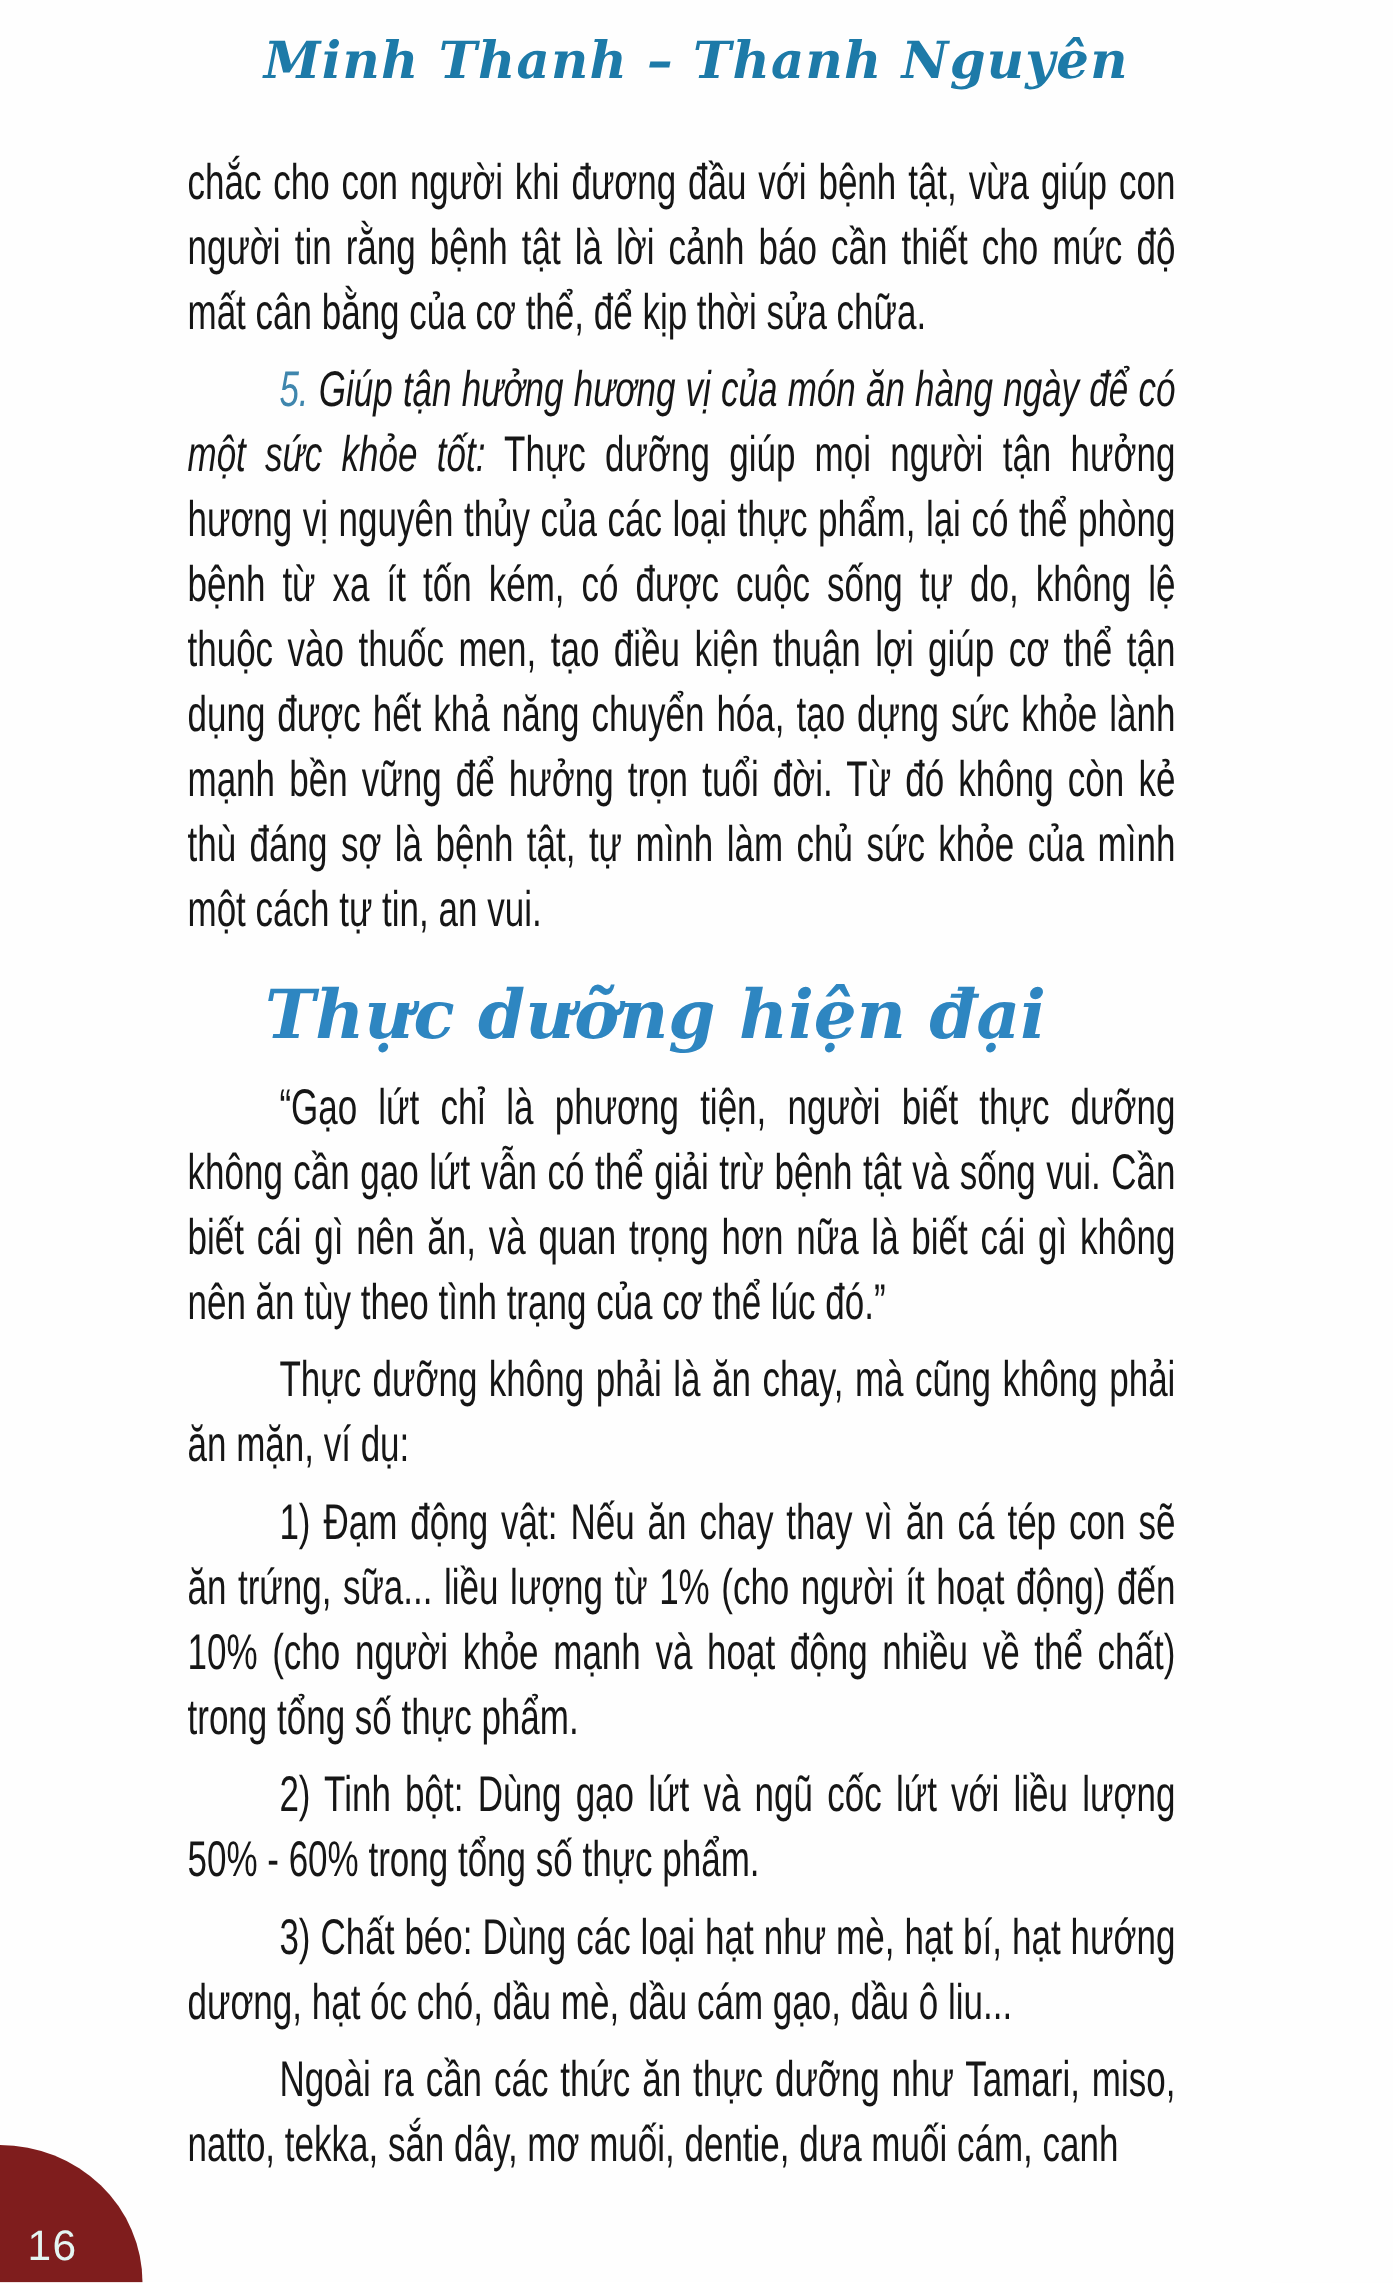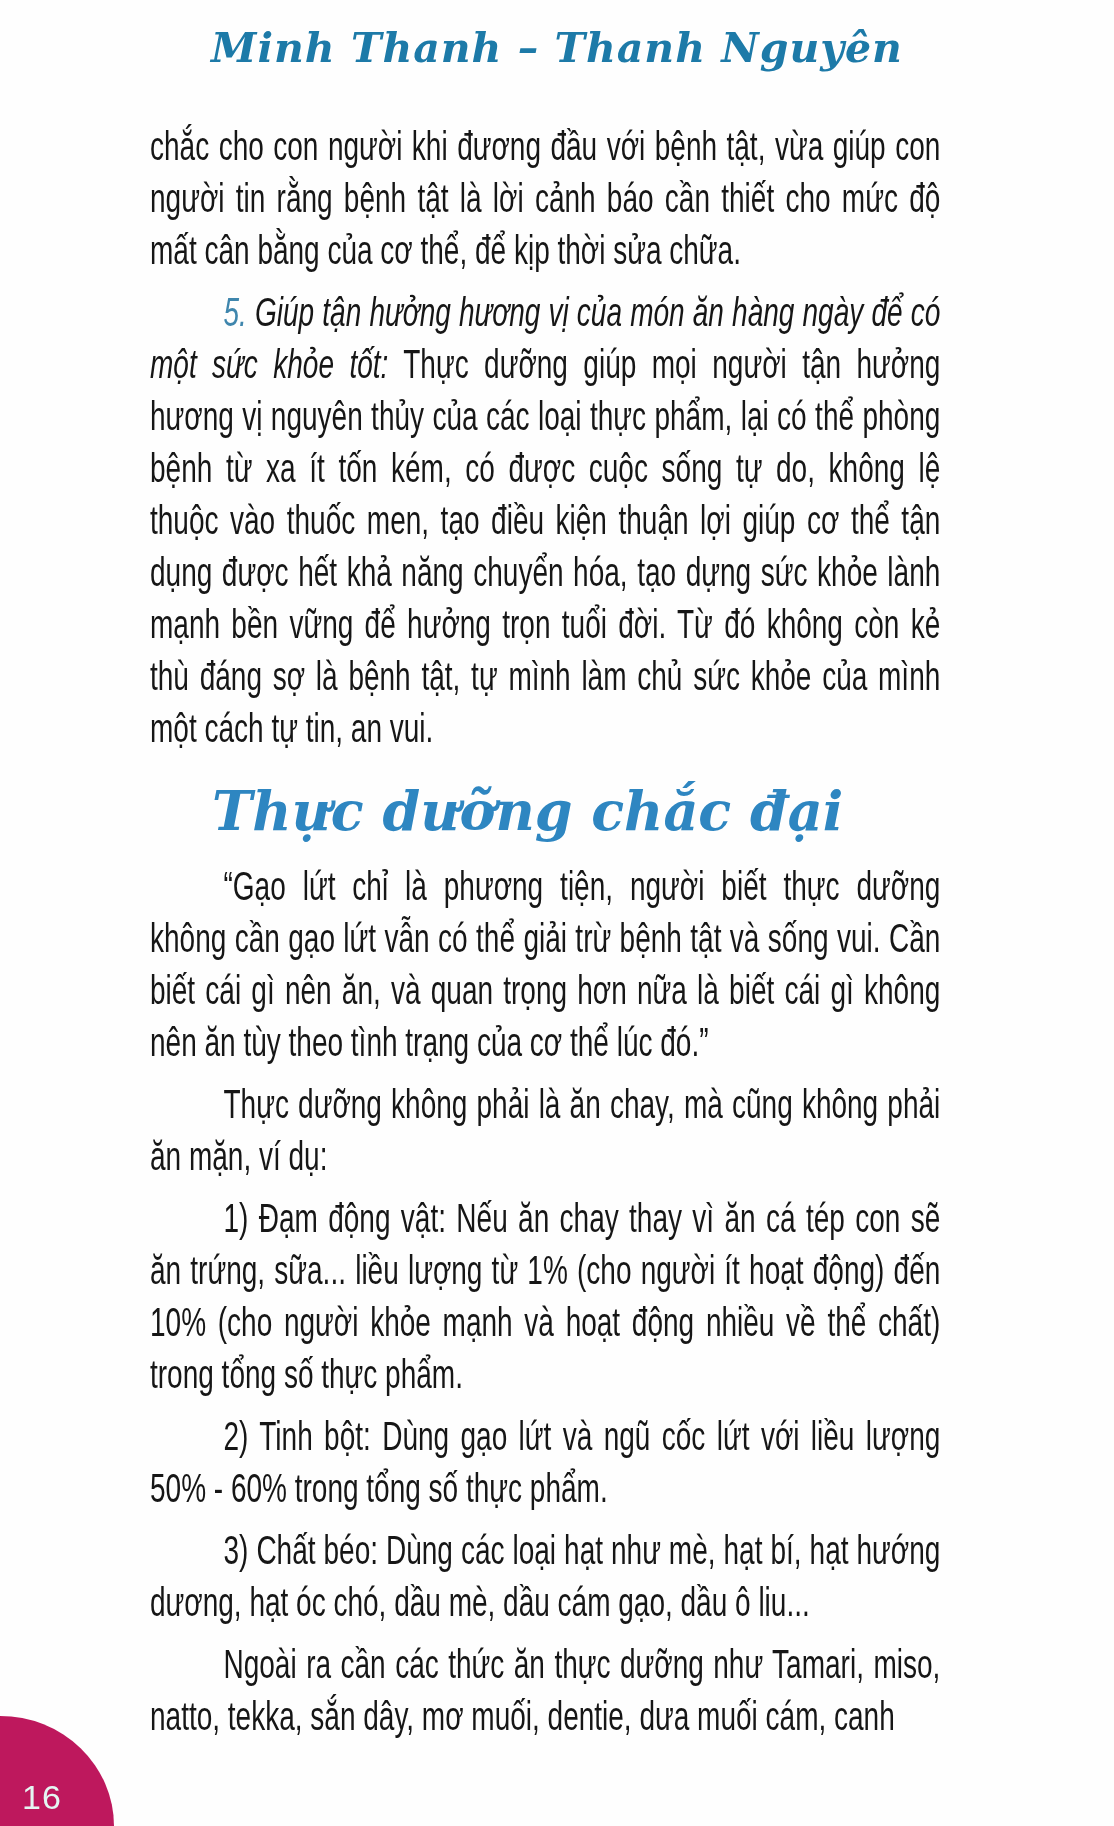--- a/index.html
+++ b/index.html
@@ -57,21 +57,21 @@
     font-size: 54px;
     line-height: 62px;
     color: #2e86c1;
   }
   .page-badge {
     position: absolute;
     left: 0;
     bottom: 0;
     width: 114px;
     height: 110px;
-    background: #be185d;
+    background: #7f1d1d;
     border-top-right-radius: 114px 110px;
   }
   .page-num {
     position: absolute;
     left: 22px;
     top: 62px;
     font-size: 34px;
     letter-spacing: 1px;
     color: #e4f6f2;
     font-family: "Liberation Sans", sans-serif;
@@ -88,21 +88,21 @@
 
     <div class="scaled">
       <p class="para noindent">chắc cho con người khi đương đầu với bệnh tật, vừa giúp con người tin rằng bệnh tật là lời cảnh báo cần thiết cho mức độ mất cân bằng của cơ thể, để kịp thời sửa chữa.</p>
       <p class="para">
         <span class="item-num">5.</span>
         <span class="item-lead">Giúp tận hưởng hương vị của món ăn hàng ngày để có một sức khỏe tốt:</span>
         <span>Thực dưỡng giúp mọi người tận hưởng hương vị nguyên thủy của các loại thực phẩm, lại có thể phòng bệnh từ xa ít tốn kém, có được cuộc sống tự do, không lệ thuộc vào thuốc men, tạo điều kiện thuận lợi giúp cơ thể tận dụng được hết khả năng chuyển hóa, tạo dựng sức khỏe lành mạnh bền vững để hưởng trọn tuổi đời. Từ đó không còn kẻ thù đáng sợ là bệnh tật, tự mình làm chủ sức khỏe của mình một cách tự tin, an vui.</span>
       </p>
     </div>
 
-    <h2 class="section-heading">Thực dưỡng chắc đại</h2>
+    <h2 class="section-heading">Thực dưỡng hiện đại</h2>
 
     <div class="scaled">
       <p class="para">“Gạo lứt chỉ là phương tiện, người biết thực dưỡng không cần gạo lứt vẫn có thể giải trừ bệnh tật và sống vui. Cần biết cái gì nên ăn, và quan trọng hơn nữa là biết cái gì không nên ăn tùy theo tình trạng của cơ thể lúc đó.”</p>
       <p class="para">Thực dưỡng không phải là ăn chay, mà cũng không phải ăn mặn, ví dụ:</p>
       <p class="para">1) Đạm động vật: Nếu ăn chay thay vì ăn cá tép con sẽ ăn trứng, sữa... liều lượng từ 1% (cho người ít hoạt động) đến 10% (cho người khỏe mạnh và hoạt động nhiều về thể chất) trong tổng số thực phẩm.</p>
       <p class="para">2) Tinh bột: Dùng gạo lứt và ngũ cốc lứt với liều lượng 50% - 60% trong tổng số thực phẩm.</p>
       <p class="para">3) Chất béo: Dùng các loại hạt như mè, hạt bí, hạt hướng dương, hạt óc chó, dầu mè, dầu cám gạo, dầu ô liu...</p>
       <p class="para">Ngoài ra cần các thức ăn thực dưỡng như Tamari, miso, natto, tekka, sắn dây, mơ muối, dentie, dưa muối cám, canh</p>
     </div>
 

